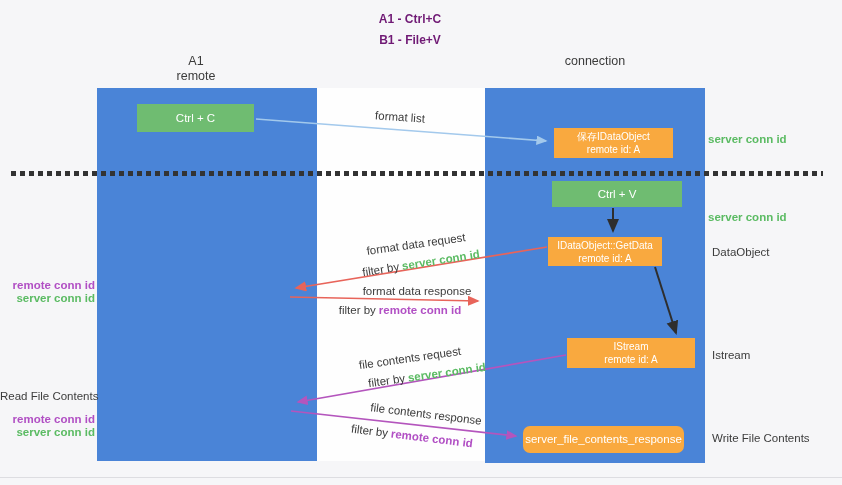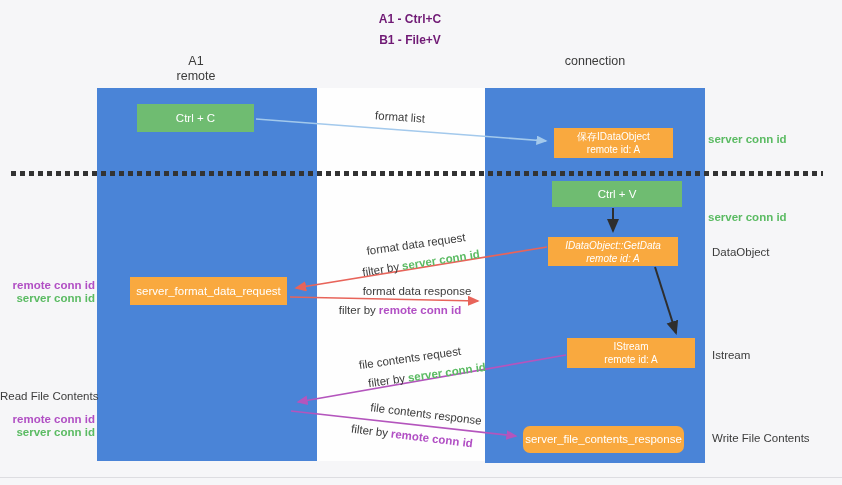--- a/index.html
+++ b/index.html
@@ -103,30 +103,27 @@
     <span>
       <span class="l2">保存IDataObject</span>
       <span class="l2">remote id: A</span>
     </span>
   </div>
 
   <div class="node green" style="left:523px; top:181px; width:130px; height:26px;margin-left:29px;">
     <span>Ctrl + V</span>
   </div>
 
-  <div class="node orange" style="left:548px; top:237px; width:130px; height:29px;font-style:italic;">
+  <div class="node orange" style="left:548px; top:237px; width:114px; height:29px;">
     <span>
       <span class="l2">IDataObject::GetData</span>
       <span class="l2">remote id: A</span>
     </span>
   </div>
 
-  <div class="node orange" style="left:130px; top:277px; width:157px; height:28px;">
-    <span>server_format_data_request</span>
-  </div>
 
 
   <div class="node orange" style="left:567px; top:338px; width:128px; height:30px;">
     <span>
       <span class="l2">IStream</span>
       <span class="l2">remote id: A</span>
     </span>
   </div>
 
 

